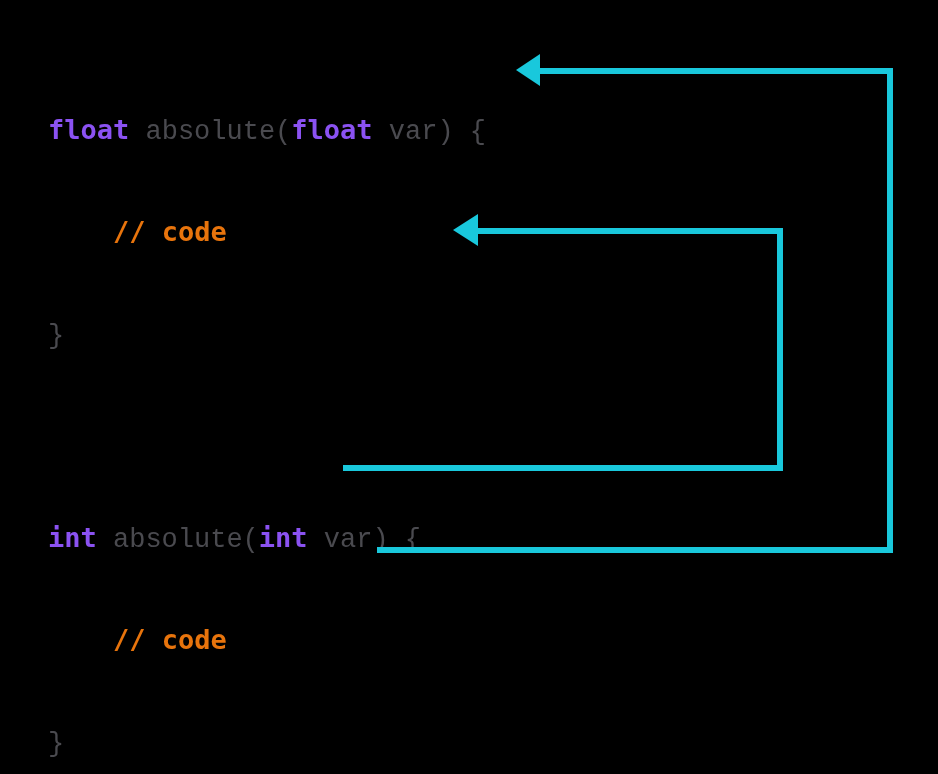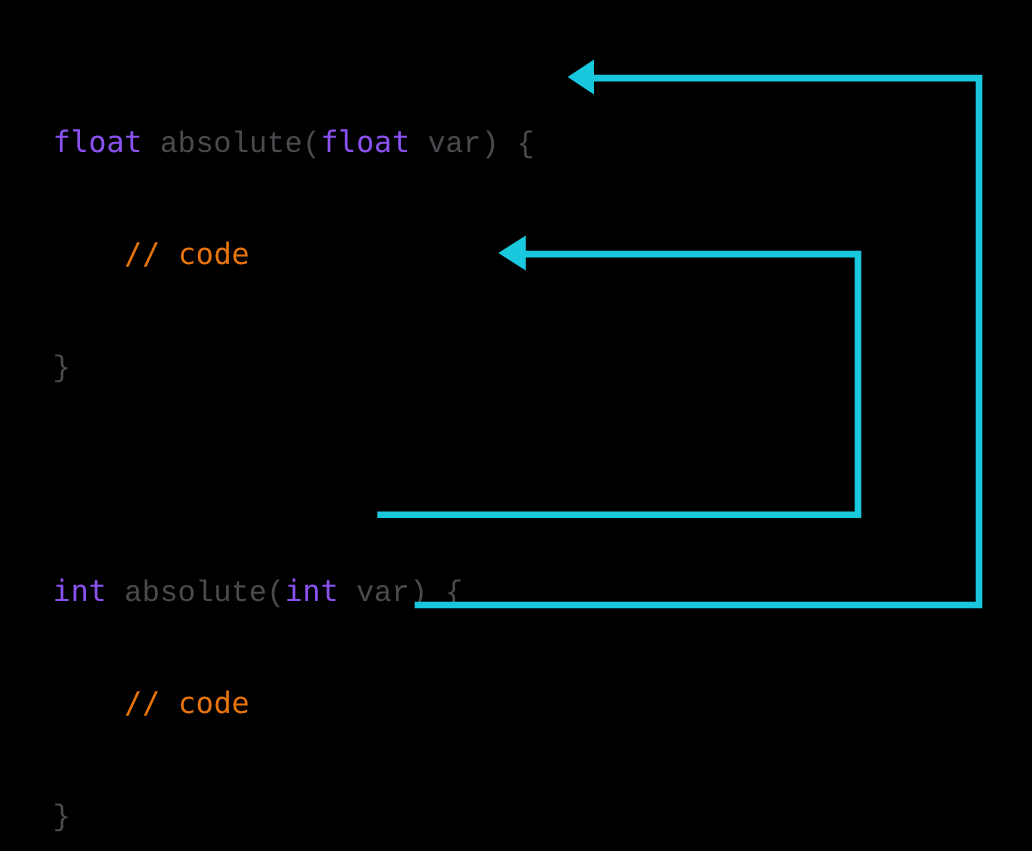--- a/index.html
+++ b/index.html
@@ -19,22 +19,22 @@
     position: absolute;
     left: 48px;
     top: 48px;
     font-size: 27px;
     white-space: pre;
   }
   .code-line {
     height: 40px;
     line-height: 40px;
   }
-  .kw { color: var(--keyword, #8b52f2); font-weight: normal; }
-  .cm { color: var(--comment, #e8740c); font-weight: normal; }
+  .kw { color: var(--keyword, #8b52f2); font-weight: bold; }
+  .cm { color: var(--comment, #e8740c); font-weight: bold; }
   .cd { color: var(--code, #4a4a4f); font-family: Liberation Mono, monospace; }
   .arrows {
     position: absolute;
     left: 0;
     top: 0;
     pointer-events: none;
   }
   .arrow-line {
     fill: none;
     stroke: var(--arrow, #19c8dc);

